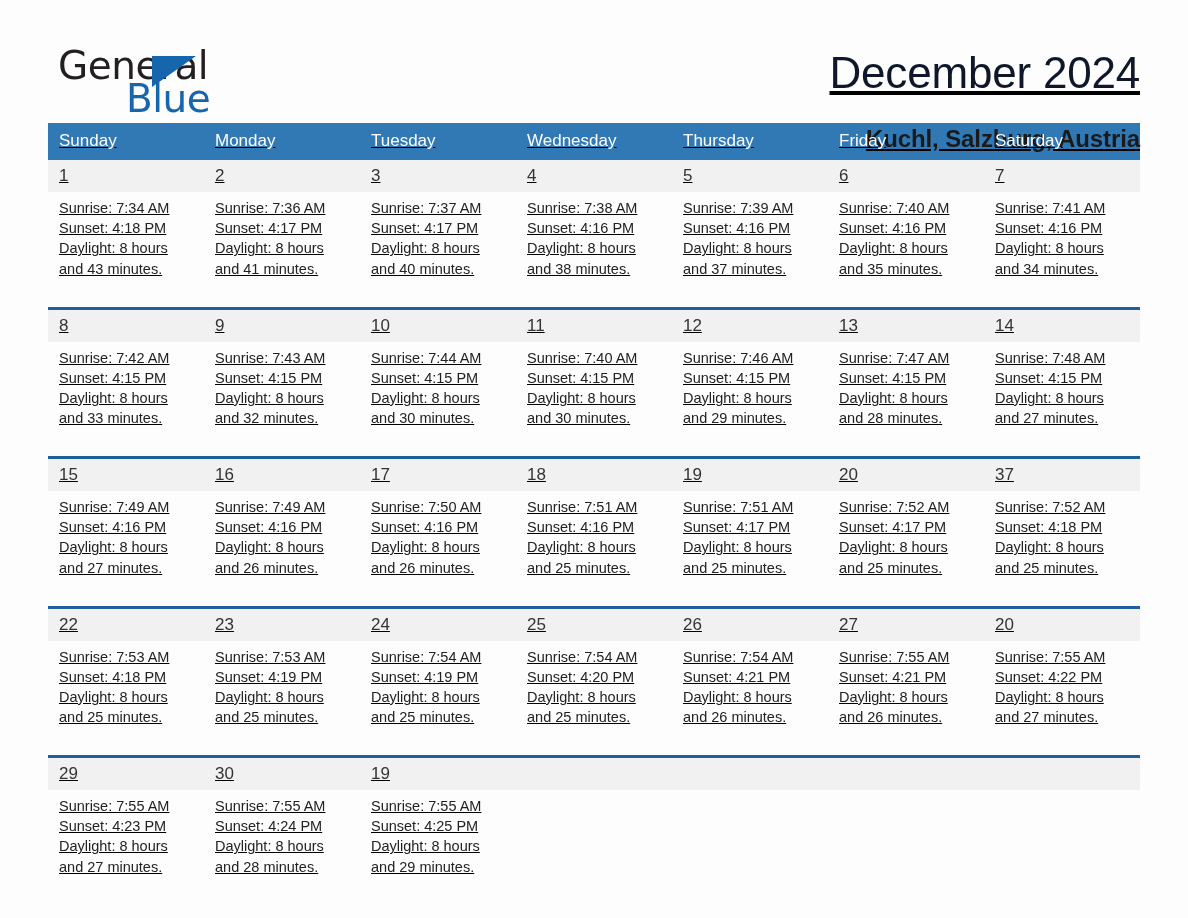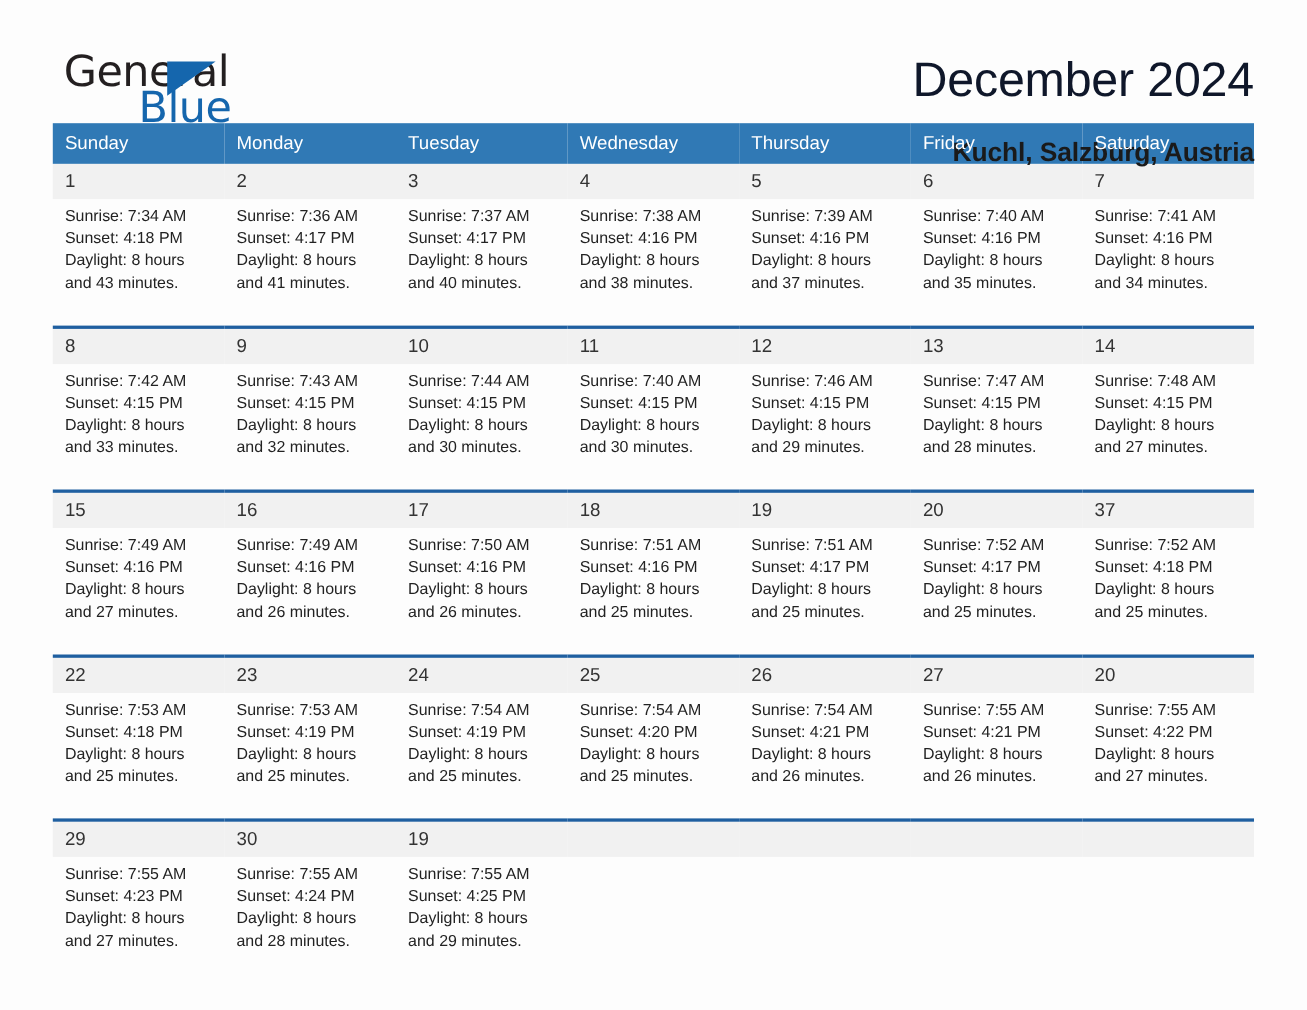--- a/index.html
+++ b/index.html
@@ -12,20 +12,21 @@
     font-family: "Liberation Sans", sans-serif;
     -webkit-font-smoothing: antialiased;
   }
 
   .page {
     position: relative;
     width: 1188px;
     height: 918px;
     background: #fdfdfd;
     padding: 0 48px;
+    text-decoration: underline;
   }
 
   
   .header {
     display: flex;
     justify-content: space-between;
     align-items: flex-start;
     padding-top: 44px;
     height: 112px;
   }
@@ -86,21 +87,21 @@
     font-weight: 700;
     color: #1a1a1a;
     line-height: 30px;
     margin-top: 24px;
     letter-spacing: -0.1px;
   }
 
   
   .calendar {
     width: 1092px;
-    margin-top: 0;
+    margin-top: 11px;
     border-collapse: collapse;
     table-layout: fixed;
   }
 
   .calendar th {
     background: #3079b5;
     color: #ffffff;
     font-size: 17px;
     font-weight: 400;
     text-align: left;

